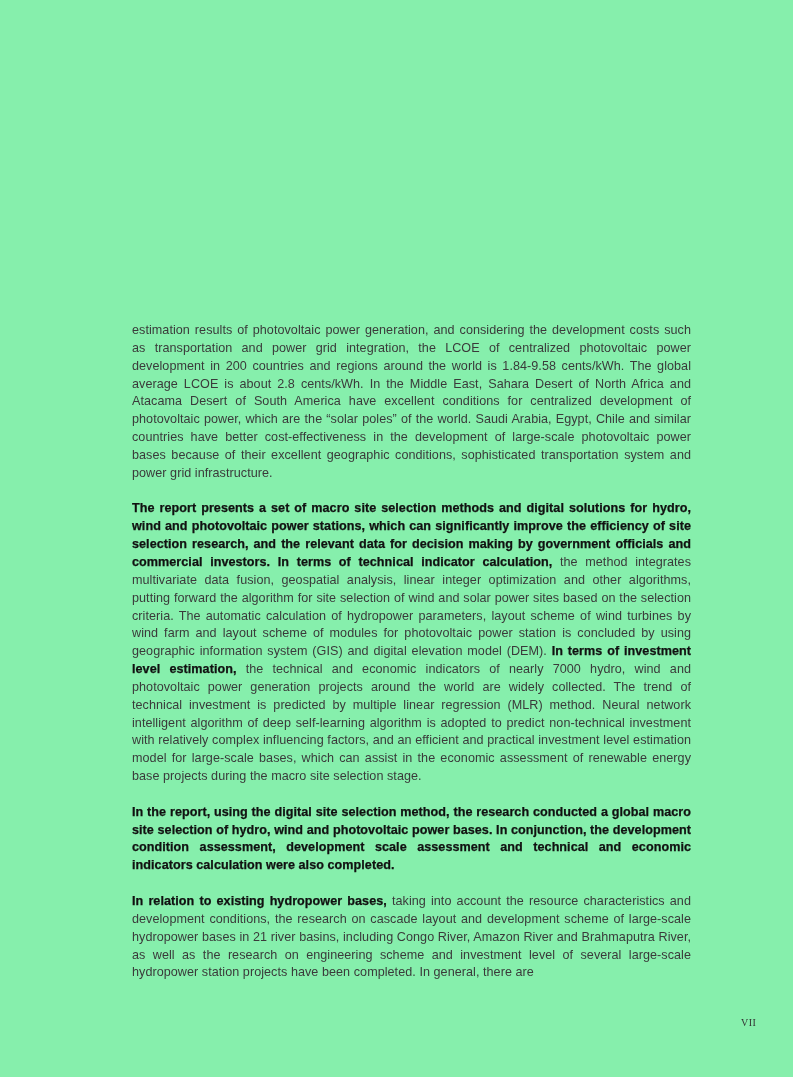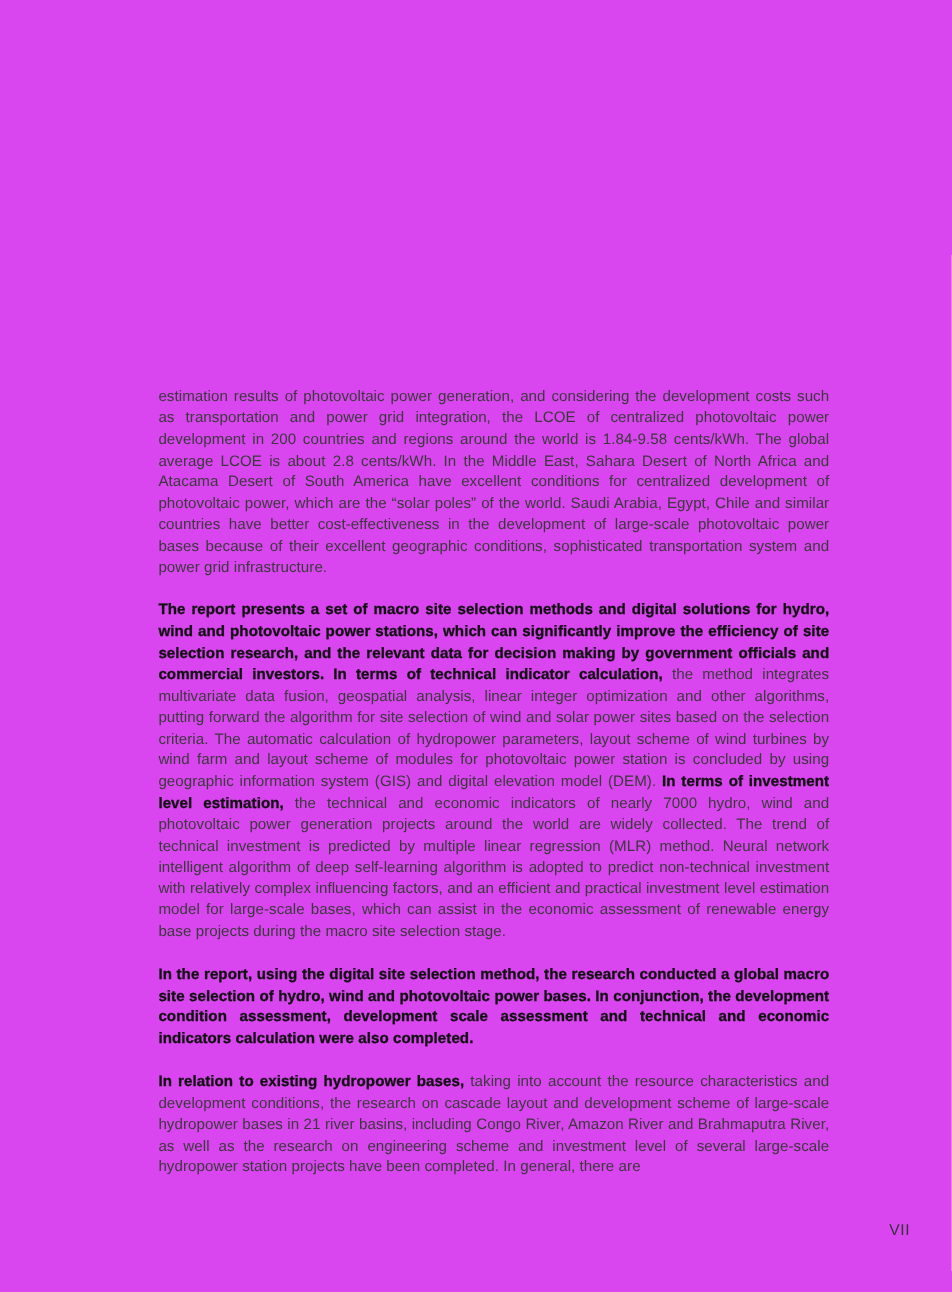--- a/index.html
+++ b/index.html
@@ -1,28 +1,28 @@
 <!DOCTYPE html>
 <html><head>
 <meta charset="utf-8">
 <style>
   html, body { margin: 0; padding: 0; background: #ffffff; }
   body { width: 793px; height: 1077px; position: relative; overflow: hidden; }
-  .page { position: absolute; left: 0; top: 0; width: 793px; height: 1077px; background: #d946ef; }
+  .page { position: absolute; left: 0; top: 0; width: 793px; height: 1077px; background: #86efac; }
   .content {
     position: absolute; left: 132px; top: 322px; width: 559px;
     font-family: "Liberation Sans", sans-serif;
     font-size: 12.6px; line-height: 17.85px; color: #3a3a3a;
     text-align: justify; letter-spacing: 0.05px;
   }
   .content p { margin: 0 0 17.85px 0; }
   .em-all { color: #111111; font-weight: bold; -webkit-text-stroke: 0.25px #111; }
   .page-number {
     position: absolute; left: 741px; top: 1017px;
-    font-family: Liberation Sans, sans-serif; font-size: 13px; color: #333;
+    font-family: Liberation Serif, serif; font-size: 10px; color: #333;
     letter-spacing: 0.5px;
   }
 </style>
 </head>
 <body>
 
 <div class="page">
   <div class="content">
     <p>
       <span>estimation results of photovoltaic power generation, and considering the development costs such as transportation and power grid integration, the LCOE of centralized photovoltaic power development in 200 countries and regions around the world is 1.84-9.58 cents/kWh. The global average LCOE is about 2.8 cents/kWh. In the Middle East, Sahara Desert of North Africa and Atacama Desert of South America have excellent conditions for centralized development of photovoltaic power, which are the “solar poles” of the world. Saudi Arabia, Egypt, Chile and similar countries have better cost-effectiveness in the development of large-scale photovoltaic power bases because of their excellent geographic conditions, sophisticated transportation system and power grid infrastructure.</span>

